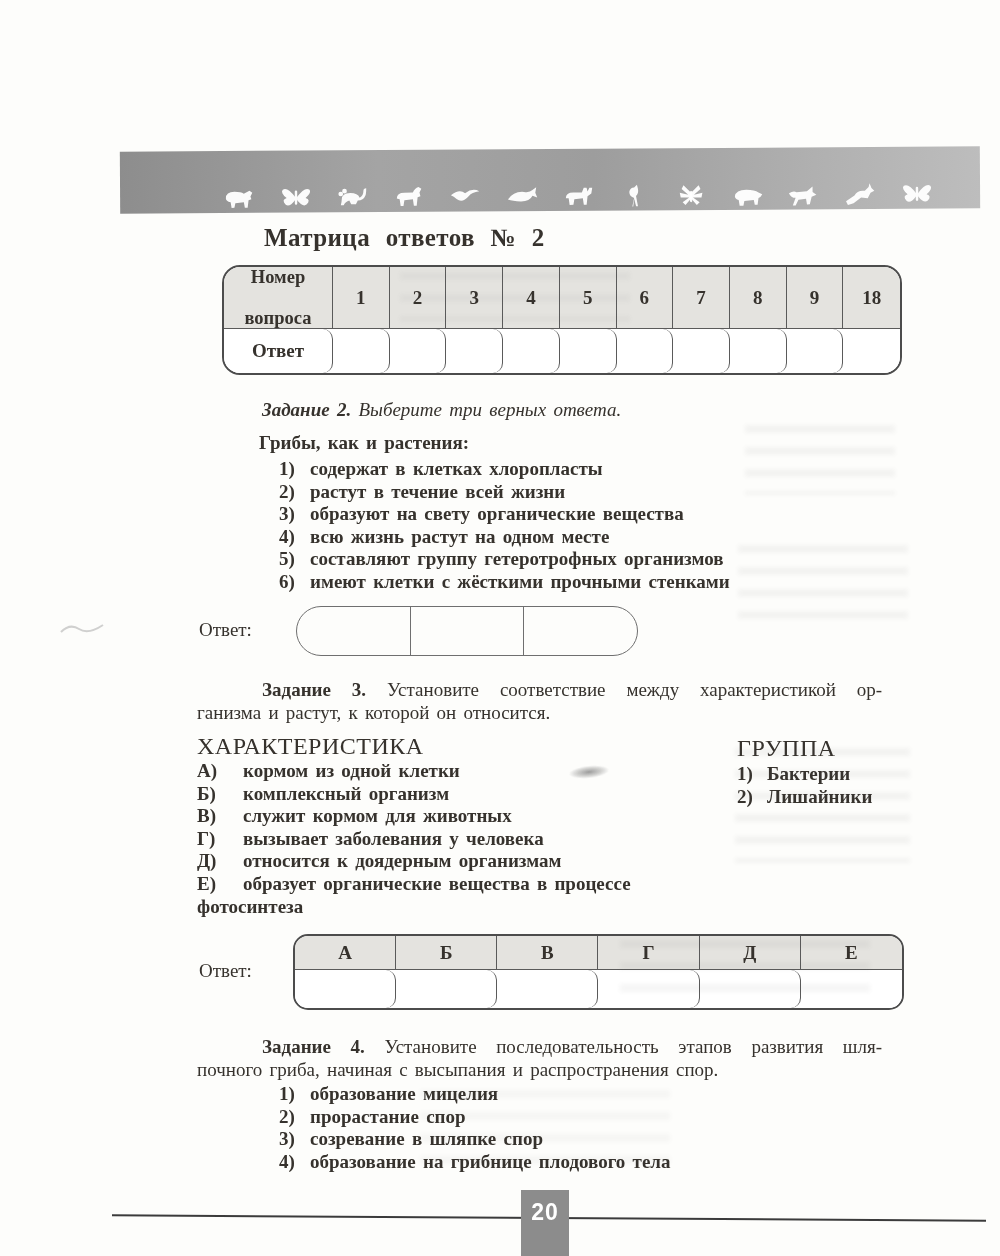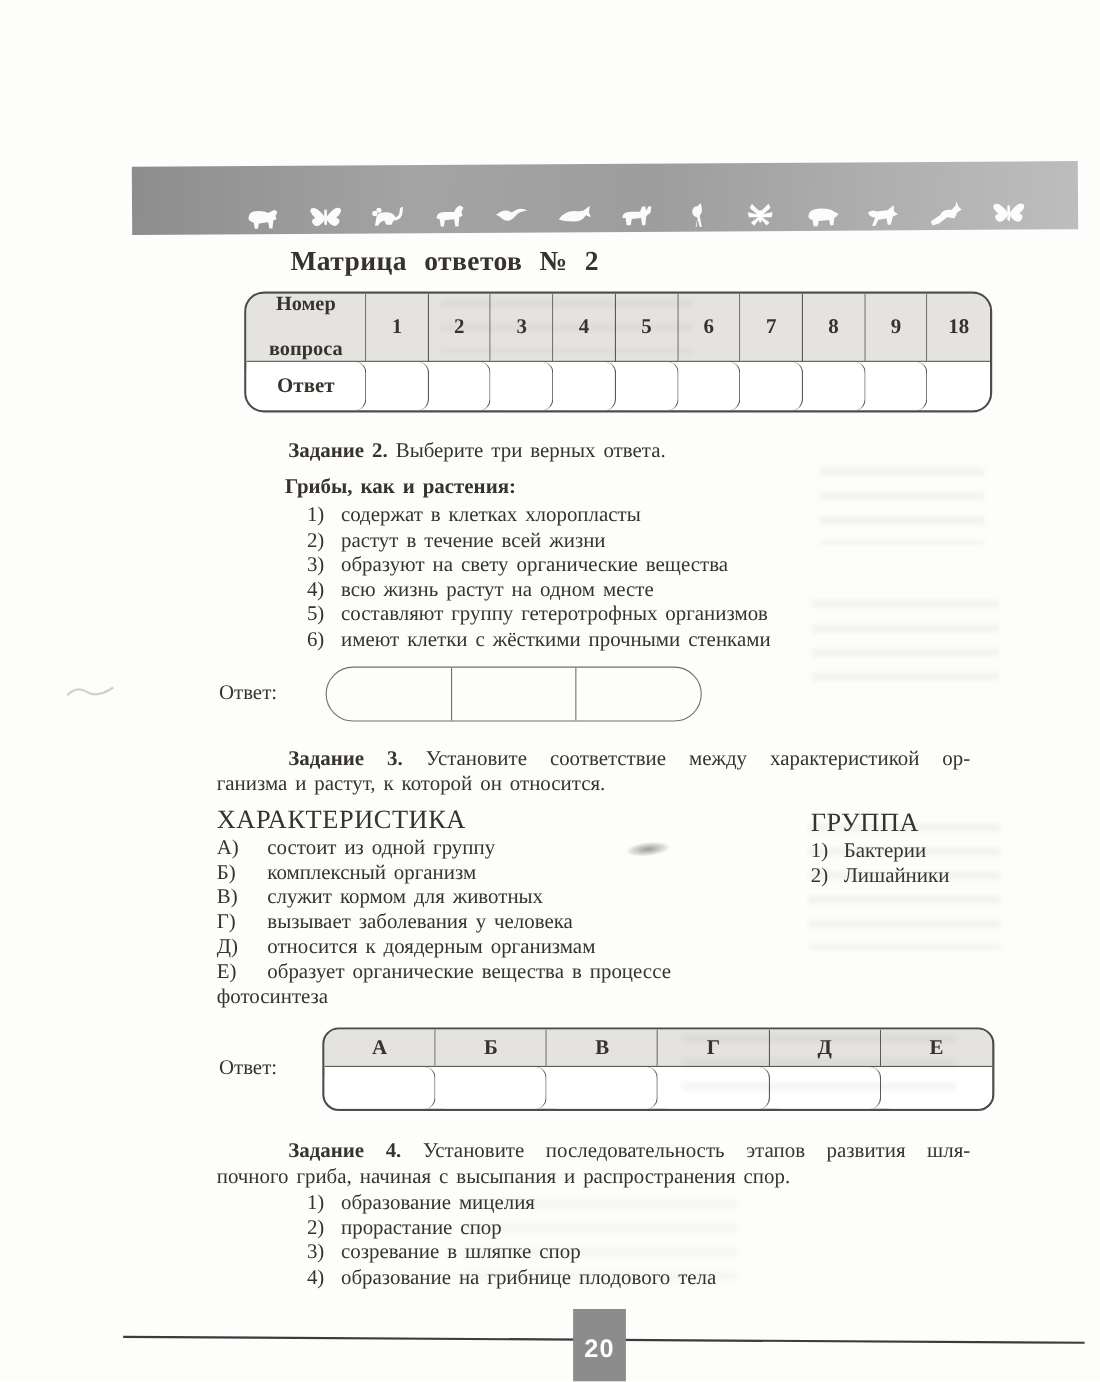--- a/index.html
+++ b/index.html
@@ -29,21 +29,21 @@
         display:flex;align-items:center;justify-content:center;font-weight:bold;font-size:19px;gap:20px;}
   .m-cell.hdr{background:#e4e3df;}
   .m-cell.lastcol{border-right:none;}
   .m-cell.row2{border-bottom:none;background:#fff;border-radius:10px;}
   .m-label{flex-direction:column;line-height:21px;font-size:18.5px;}
 
   .line{position:absolute;white-space:nowrap;}
   .b{font-weight:bold;}
   .just{width:620px;white-space:normal;text-align:justify;text-align-last:justify;}
 
-  .list{position:absolute;}
+  .list{position:absolute;font-weight:bold;}
   .listrow{line-height:22.6px;}
   .num{display:inline-block;width:31px;}
   .key{display:inline-block;width:46px;}
   .gkey{display:inline-block;width:30px;}
   .colhead{position:absolute;font-size:24px;letter-spacing:.5px;white-space:nowrap;}
 
   .ans2-box{position:absolute;left:296px;top:606px;width:342px;height:50px;
         border:1.5px solid #6f6f6f;border-radius:25px;box-sizing:border-box;}
   .ans2-box .d{position:absolute;top:0;bottom:0;width:1px;background:#6f6f6f;}
   .d1{left:33.3%;} .d2{left:66.6%;}
@@ -59,21 +59,21 @@
   .g1{left:745px;top:425px;width:150px;height:70px;}
   .g2{left:738px;top:545px;width:170px;height:85px;}
   .g3{left:735px;top:748px;width:175px;height:115px;}
   .g4{left:400px;top:272px;width:230px;height:50px;opacity:.045;}
   .g5{left:620px;top:940px;width:250px;height:55px;opacity:.05;}
   .g6{left:420px;top:1090px;width:250px;height:75px;opacity:.04;}
 
   .footer-line{position:absolute;left:112px;top:1217px;width:874px;height:2px;
         background:#3b3b3b;transform:rotate(.35deg);}
   .page-tab{position:absolute;left:521px;top:1190px;width:48px;height:66px;background:#8c8c8c;
-        box-sizing:border-box;padding-top:23px;text-align:center;
+        box-sizing:border-box;padding-top:9px;text-align:center;
         font-family:"Liberation Sans","DejaVu Sans",sans-serif;font-weight:bold;
         font-size:23px;color:#ffffff;letter-spacing:1px;}
 </style>
 </head>
 <body>
 
 <div class="page">
 
   <div class="band">
     <div class="band-icons" id="band-icons">
@@ -147,21 +147,21 @@
       <div class="m-cell row2"></div>
       <div class="m-cell row2"></div>
       <div class="m-cell row2"></div>
       <div class="m-cell row2"></div>
       <div class="m-cell row2"></div>
       <div class="m-cell row2"></div>
       <div class="m-cell row2"></div>
       <div class="m-cell row2 lastcol"></div>
     </div>
 
-  <div class="line" style="left:262px;top:399px;">
+  <div class="line" style="left:262px;top:399px;font-style:italic;">
     <span class="b">Задание 2.</span>
     <span>Выберите три верных ответа.</span>
   </div>
   <div class="line b" style="left:259px;top:432px;">Грибы, как и растения:</div>
   <div class="list" style="left:279px;top:458px;" id="task2-list">
       <div class="listrow"><span class="num">1)</span><span>содержат в клетках хлоропласты</span></div>
       <div class="listrow"><span class="num">2)</span><span>растут в течение всей жизни</span></div>
       <div class="listrow"><span class="num">3)</span><span>образуют на свету органические вещества</span></div>
       <div class="listrow"><span class="num">4)</span><span>всю жизнь растут на одном месте</span></div>
       <div class="listrow"><span class="num">5)</span><span>составляют группу гетеротрофных организмов</span></div>
@@ -177,21 +177,21 @@
   <div class="line just" style="left:262px;top:679px;">
     <span class="b">Задание 3.</span>
     <span>Установите соответствие между характеристикой ор-</span>
   </div>
   <div class="line" style="left:197px;top:702px;">ганизма и растут, к которой он относится.</div>
 
   <div class="colhead" style="left:197px;top:733px;">ХАРАКТЕРИСТИКА</div>
   <div class="colhead" style="left:737px;top:735px;">ГРУППА</div>
 
   <div class="list" style="left:197px;top:760px;line-height:23.4px;" id="char-list">
-      <div class="listrow"><span class="key">А)</span><span>состоит из одной группу</span></div>
+      <div class="listrow"><span class="key">А)</span><span>кормом из одной клетки</span></div>
       <div class="listrow"><span class="key">Б)</span><span>комплексный организм</span></div>
       <div class="listrow"><span class="key">В)</span><span>служит кормом для животных</span></div>
       <div class="listrow"><span class="key">Г)</span><span>вызывает заболевания у человека</span></div>
       <div class="listrow"><span class="key">Д)</span><span>относится к доядерным организмам</span></div>
       <div class="listrow"><span class="key">Е)</span><span>образует органические вещества в процессе</span></div>
       <div class="listrow">фотосинтеза</div>
     </div>
   <div class="list" style="left:737px;top:763px;line-height:23.5px;" id="group-list">
       <div class="listrow"><span class="gkey">1)</span><span>Бактерии</span></div>
       <div class="listrow"><span class="gkey">2)</span><span>Лишайники</span></div>

